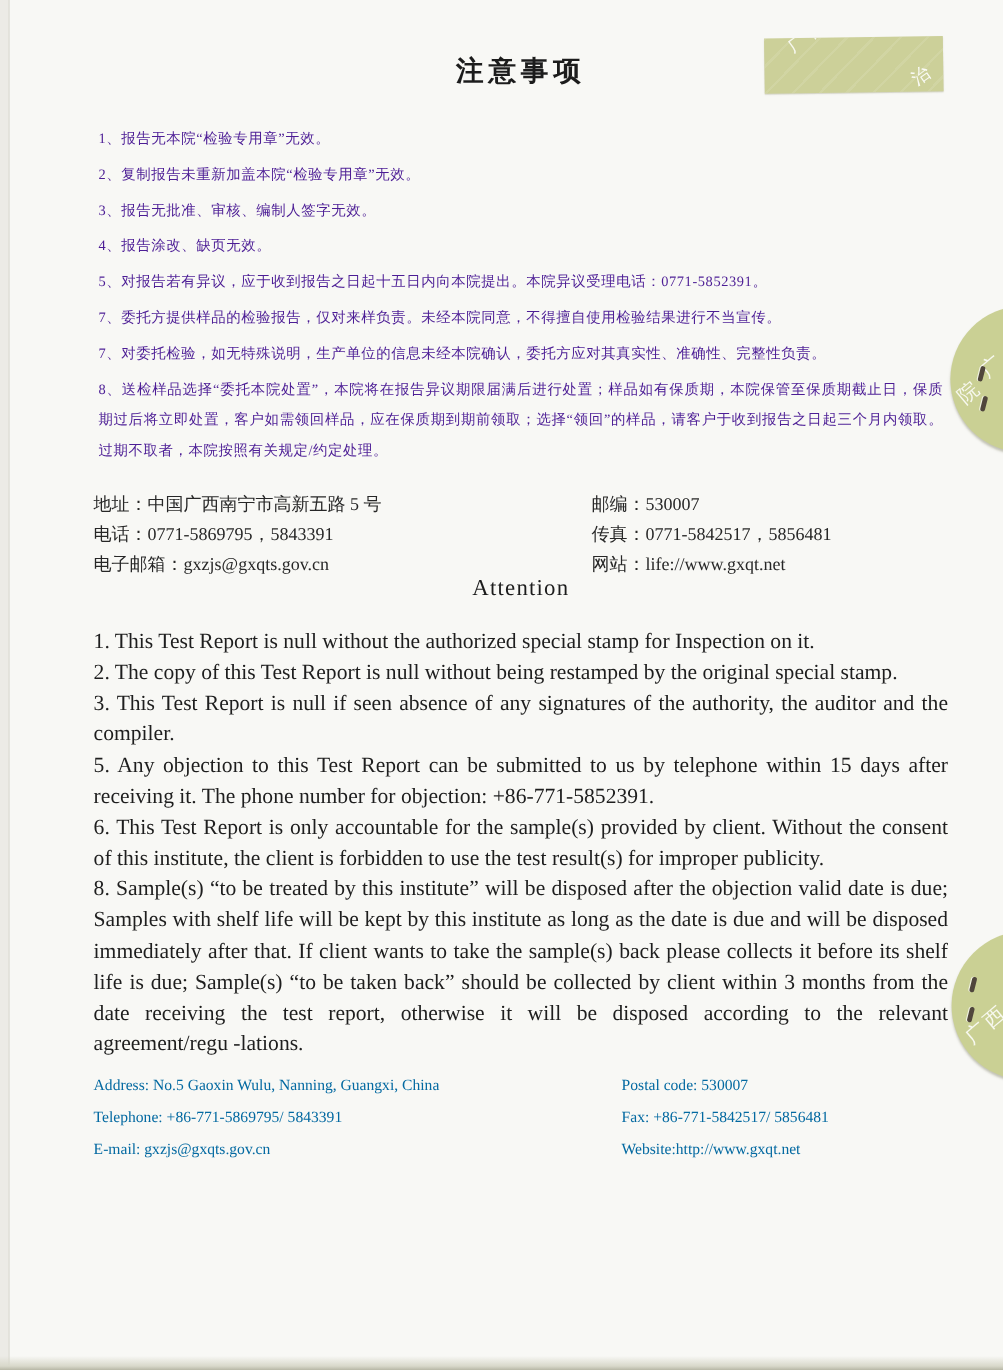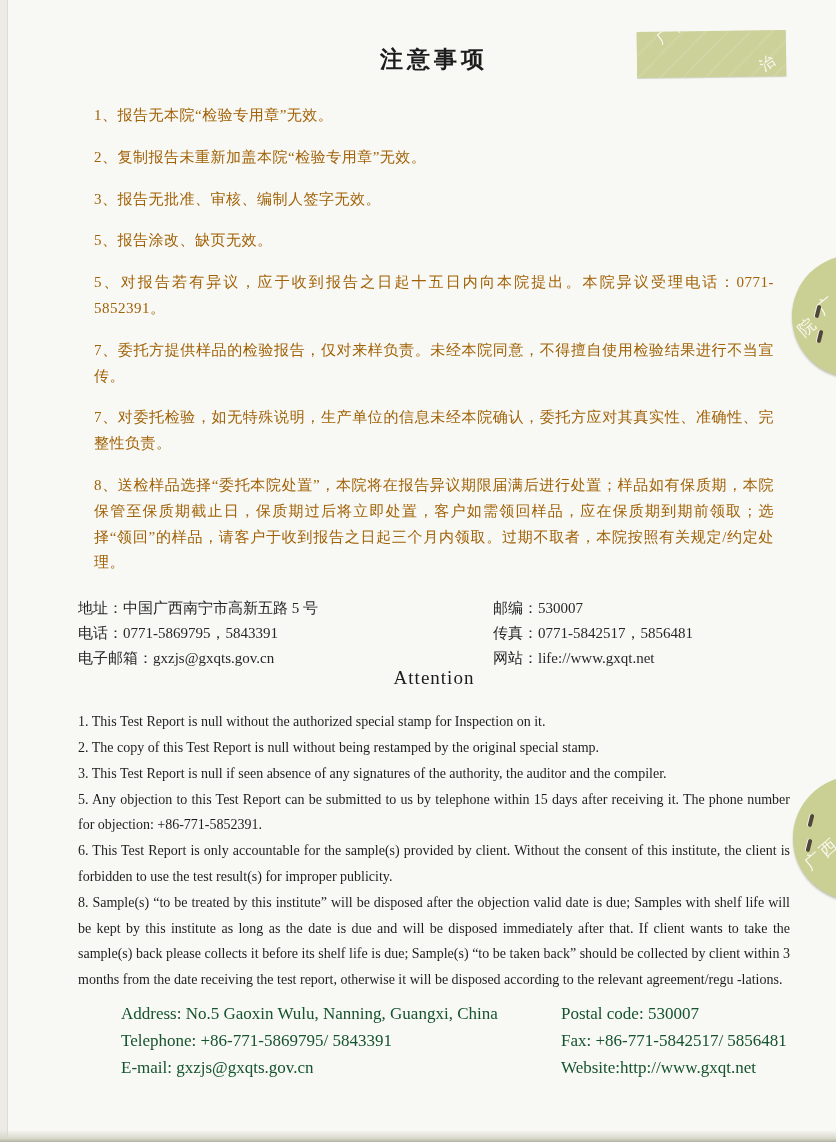--- a/index.html
+++ b/index.html
@@ -11,34 +11,34 @@
   }
   .page {
     position:absolute; left:0; top:0; width:836px; height:838px;
     box-sizing:border-box; padding:44px 46px 0 78px;
   }
   .zh-title {
     margin:0 0 28px 0; text-align:center;
     font-size:23px; font-weight:bold; letter-spacing:4px; color:#1c1c1c;
   }
   .zh-notes p {
-    margin:16px; font-size:15px; line-height:25.8px;
-    text-align:justify; color:#a16207; letter-spacing:0.5px;
+    margin:4px; font-size:12px; line-height:25.8px;
+    text-align:justify; color:#4c1d95; letter-spacing:0.5px;
   }
   .contact-zh { margin-top:20px; font-size:15px; color:#272727; }
   .contact-zh .row { display:grid; grid-template-columns:415px 1fr; line-height:25px; }
   .en-title {
     margin:-4px 0 20px 0; text-align:center;
     font-size:19px; font-weight:normal; color:#1c1c1c; letter-spacing:1px;
   }
   .en-notes p {
-    margin:0; font-size:14px; line-height:25.8px;
+    margin:0; font-size:18px; line-height:25.8px;
     text-align:justify; color:#1e1e1e;
   }
-  .contact-en { margin-top:7px; font-size:17px; color:#14532d;margin-left:43px; }
+  .contact-en { margin-top:7px; font-size:13px; color:#0369a1; }
   .contact-en .row { display:grid; grid-template-columns:440px 1fr; line-height:27px; }
 
   
   .edge-left {
     position:absolute; left:0; top:0; width:7px; height:1142px;
     background:#ecebe6; border-right:1px solid #dddcd5;
   }
   .edge-bottom {
     position:absolute; left:0; bottom:0; width:836px; height:12px;
     background:linear-gradient(to bottom, rgba(200,200,185,0), #d8d8ca 70%, #b3b3a2);
@@ -92,21 +92,21 @@
 <body>
 
 <div class="page">
 
   <h1 class="zh-title">注意事项</h1>
 
   <div class="zh-notes">
     <p>1、报告无本院“检验专用章”无效。</p>
     <p>2、复制报告未重新加盖本院“检验专用章”无效。</p>
     <p>3、报告无批准、审核、编制人签字无效。</p>
-    <p>5、报告涂改、缺页无效。</p>
+    <p>4、报告涂改、缺页无效。</p>
     <p>5、对报告若有异议，应于收到报告之日起十五日内向本院提出。本院异议受理电话：0771-5852391。</p>
     <p>7、委托方提供样品的检验报告，仅对来样负责。未经本院同意，不得擅自使用检验结果进行不当宣传。</p>
     <p>7、对委托检验，如无特殊说明，生产单位的信息未经本院确认，委托方应对其真实性、准确性、完整性负责。</p>
     <p>8、送检样品选择“委托本院处置”，本院将在报告异议期限届满后进行处置；样品如有保质期，本院保管至保质期截止日，保质期过后将立即处置，客户如需领回样品，应在保质期到期前领取；选择“领回”的样品，请客户于收到报告之日起三个月内领取。过期不取者，本院按照有关规定/约定处理。</p>
   </div>
 
   <div class="contact-zh">
     <div class="row">
       <span>地址：中国广西南宁市高新五路 5 号</span>
       <span>邮编：530007</span>

